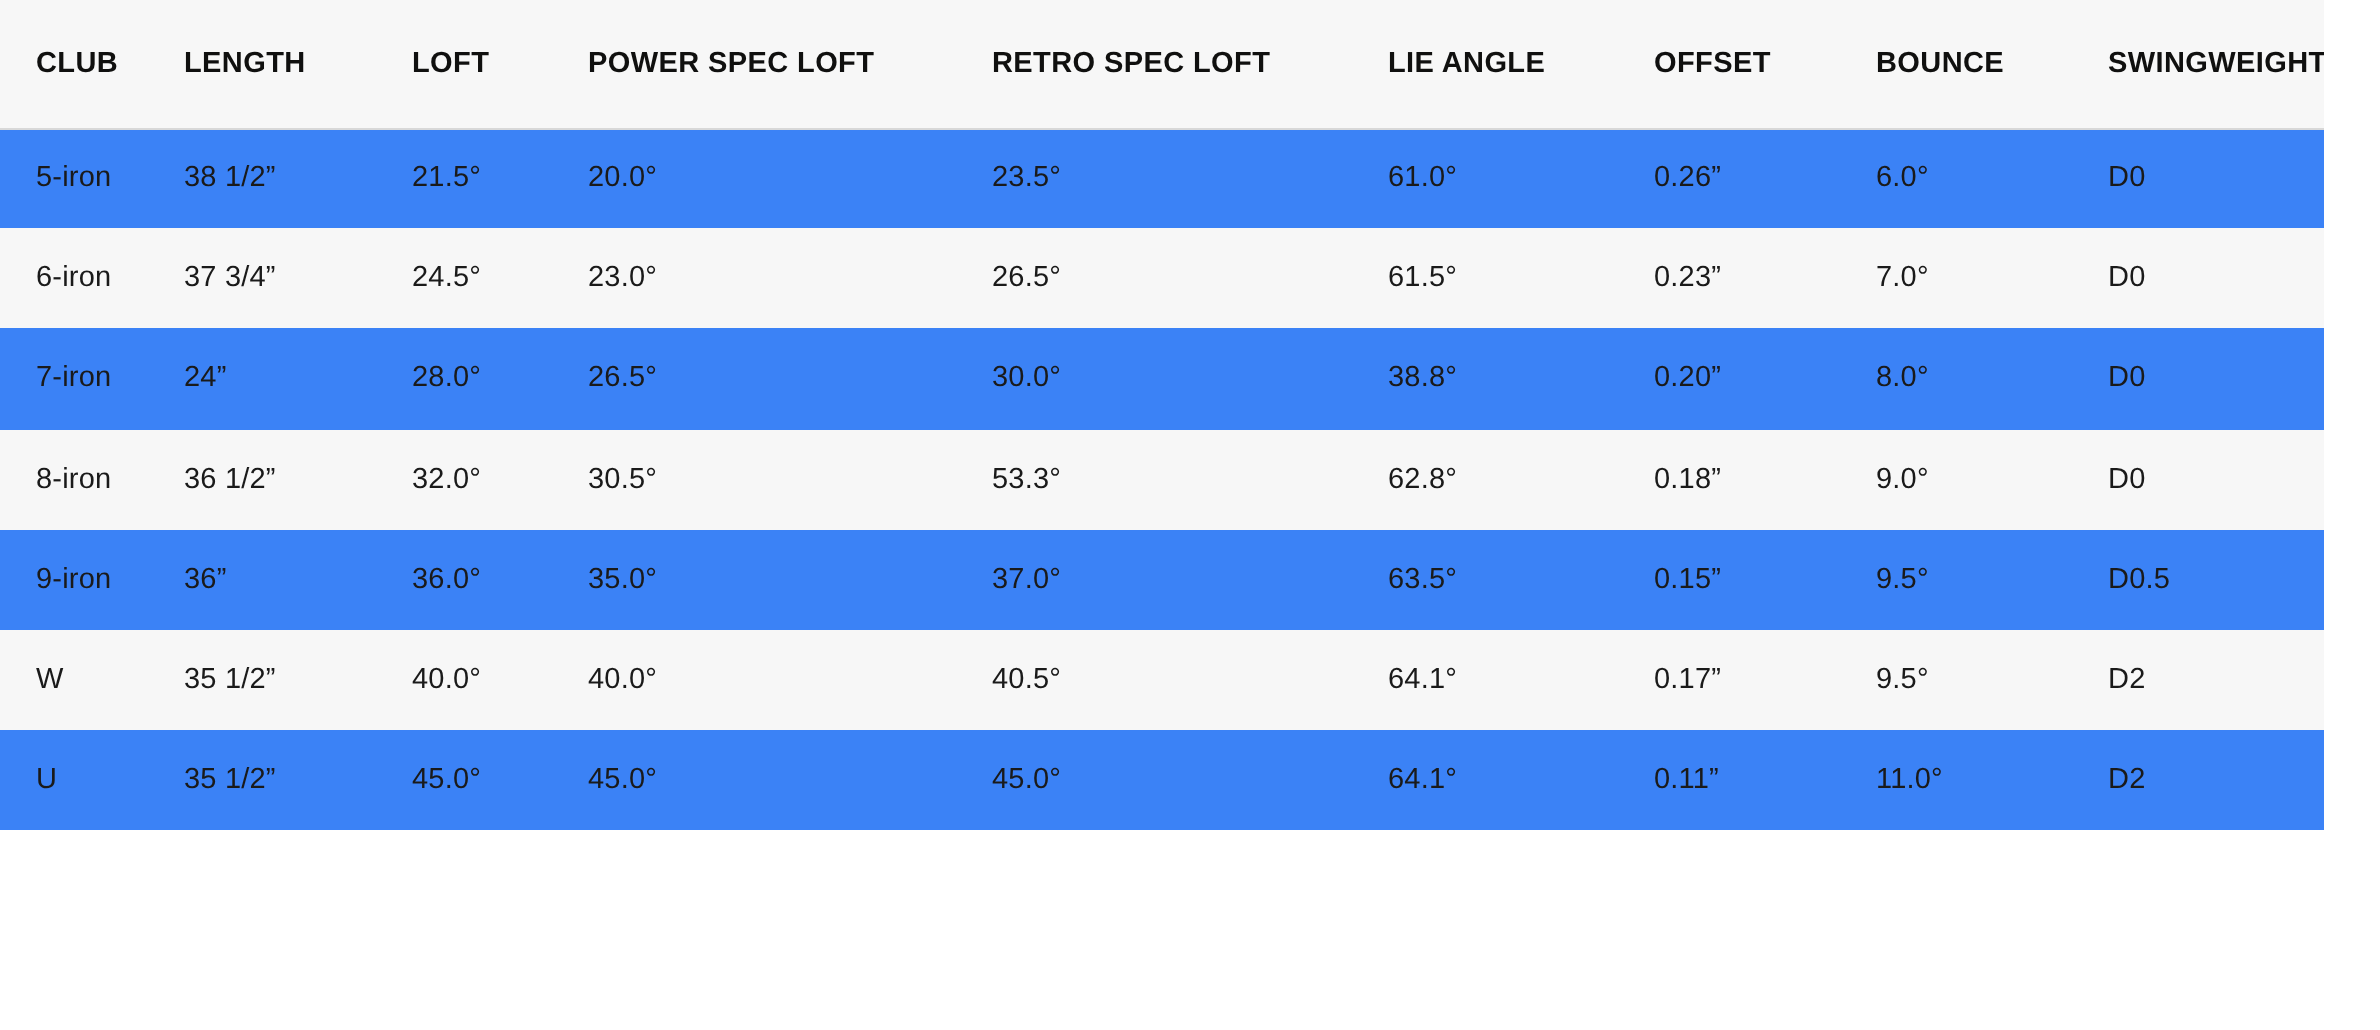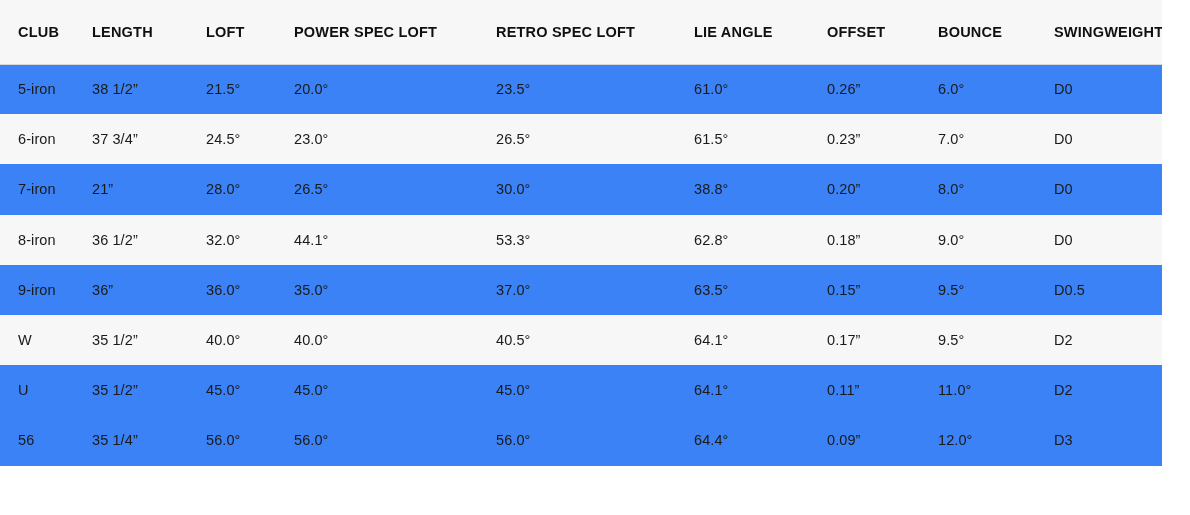--- a/index.html
+++ b/index.html
@@ -116,34 +116,34 @@
           <td>24.5°</td>
           <td>23.0°</td>
           <td>26.5°</td>
           <td>61.5°</td>
           <td>0.23”</td>
           <td>7.0°</td>
           <td>D0</td>
         </tr>
         <tr class="stripe-light">
           <td>7-iron</td>
-          <td>21”</td>
+          <td>24”</td>
           <td>28.0°</td>
           <td>26.5°</td>
           <td>30.0°</td>
           <td>38.8°</td>
           <td>0.20”</td>
           <td>8.0°</td>
           <td>D0</td>
         </tr>
         <tr class="stripe-dark">
           <td>8-iron</td>
           <td>36 1/2”</td>
           <td>32.0°</td>
-          <td>44.1°</td>
+          <td>30.5°</td>
           <td>53.3°</td>
           <td>62.8°</td>
           <td>0.18”</td>
           <td>9.0°</td>
           <td>D0</td>
         </tr>
         <tr class="stripe-light">
           <td>9-iron</td>
           <td>36”</td>
           <td>36.0°</td>
@@ -169,26 +169,15 @@
           <td>U</td>
           <td>35 1/2”</td>
           <td>45.0°</td>
           <td>45.0°</td>
           <td>45.0°</td>
           <td>64.1°</td>
           <td>0.11”</td>
           <td>11.0°</td>
           <td>D2</td>
         </tr>
-        <tr class="stripe-light">
-          <td>56</td>
-          <td>35 1/4”</td>
-          <td>56.0°</td>
-          <td>56.0°</td>
-          <td>56.0°</td>
-          <td>64.4°</td>
-          <td>0.09”</td>
-          <td>12.0°</td>
-          <td>D3</td>
-        </tr>
       </tbody>
   </table>
 </div>
 
 </body></html>

